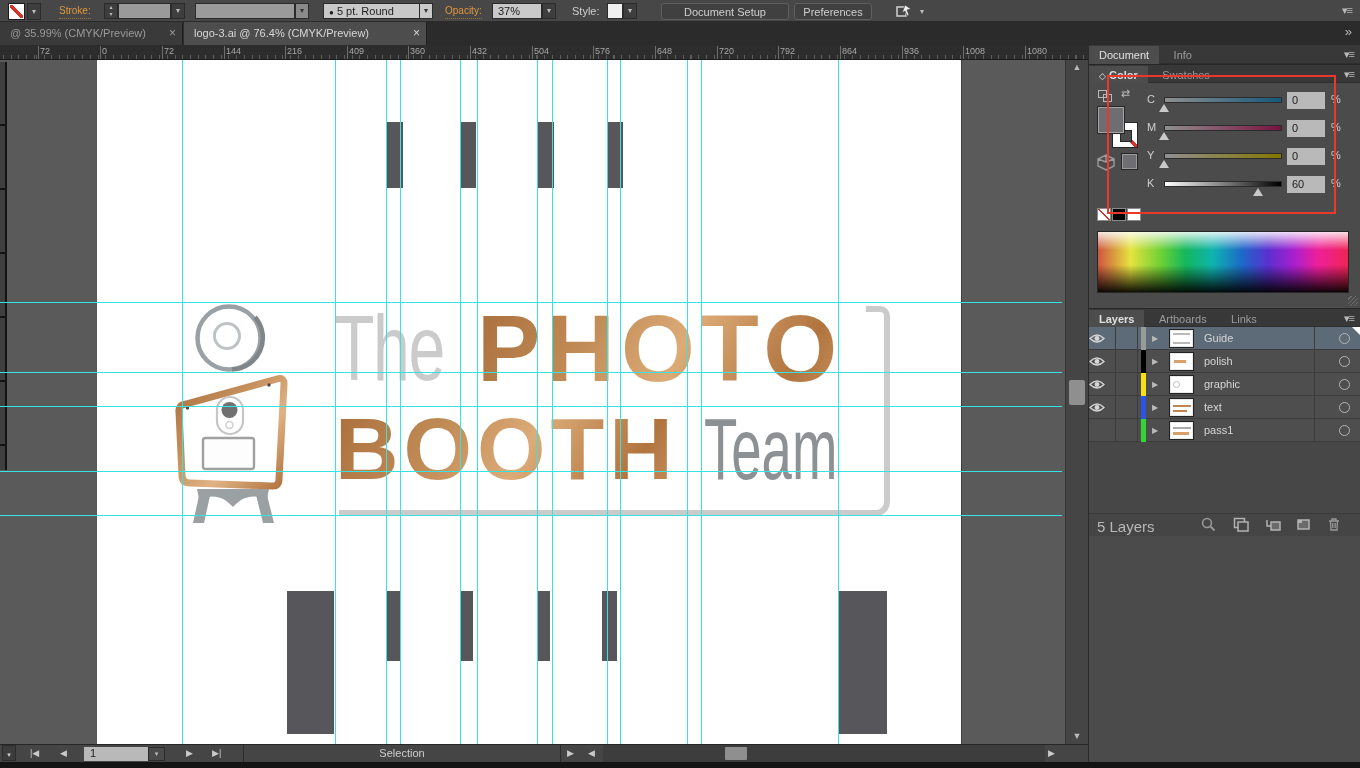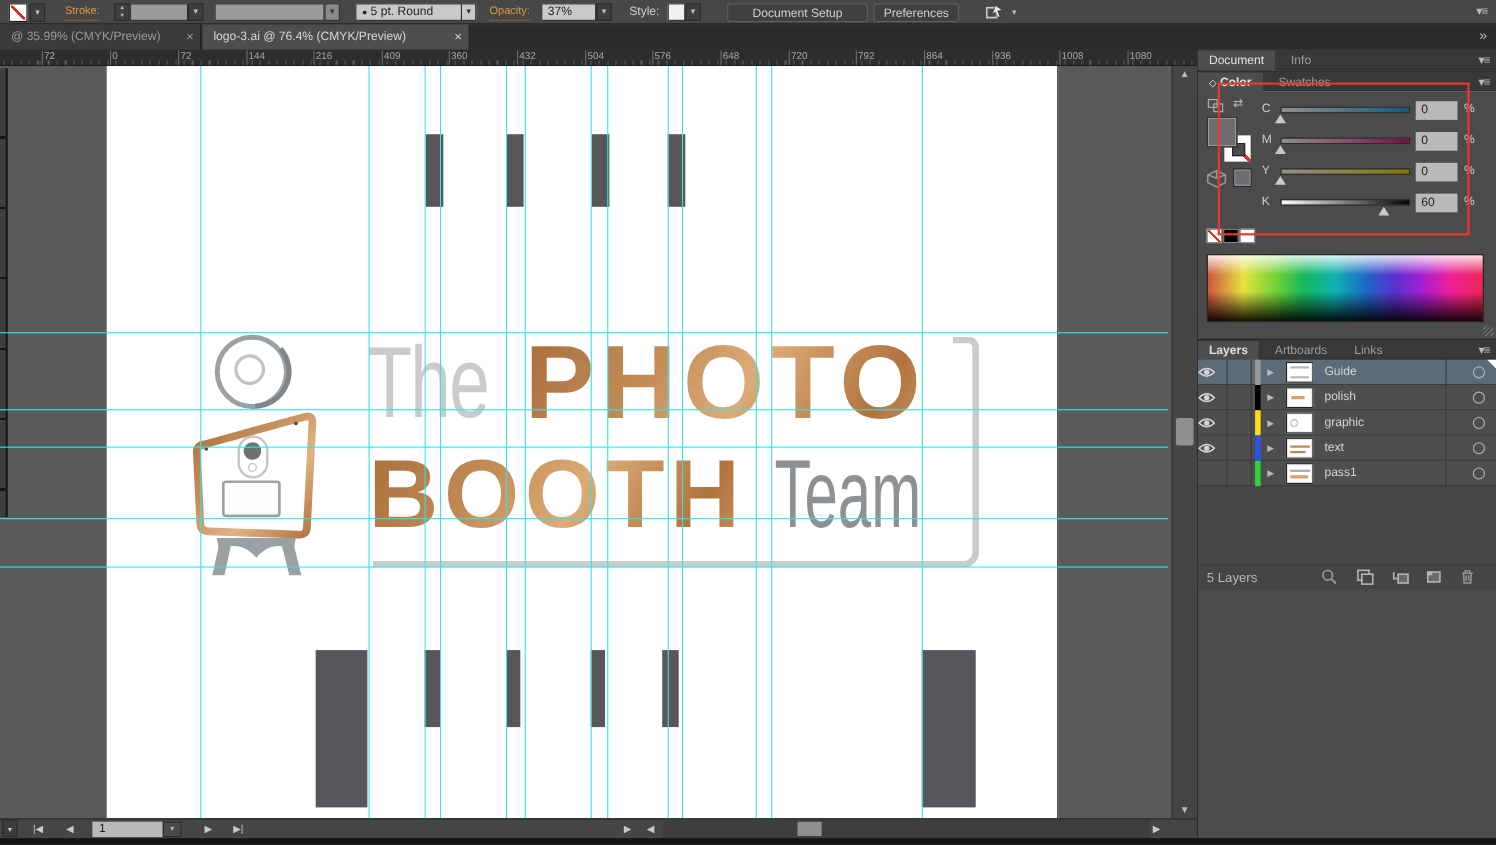--- a/index.html
+++ b/index.html
@@ -177,21 +177,21 @@
   .l-thumb { position:absolute; left:80px; top:2px; width:25px; height:19px; background:#fff;
              border:1px solid #222; box-shadow:0 0 0 1px #e8e8e8 inset; }
   .l-name { position:absolute; left:115px; top:5px; color:#d5d5d5; font-size:11px; }
   .l-target { position:absolute; right:10px; top:6px; width:11px; height:11px; border-radius:50%;
               border:1.5px solid #b5b5b5; }
   .l-sep { position:absolute; right:45px; top:0; width:1px; height:23px; background:#3b3b3b; }
   .l-selmark { position:absolute; right:0; top:0; width:0; height:0;
                border-top:8px solid #fff; border-left:8px solid transparent; }
   .layers-empty { height:72px; background:#474747; border-bottom:1px solid #3b3b3b; }
   .layers-footer { position:relative; height:22px; background:#454545; }
-  .lf-count { position:absolute; left:8px; top:4px; color:#b9b9b9; font-size:12px; }
+  .lf-count { position:absolute; left:8px; top:4px; color:#b9b9b9; font-size:15px; }
   .lf-icon { position:absolute; top:3px; }
 
   .bottom-strip { position:absolute; left:0; top:762px; width:1360px; height:6px; background:#141414; z-index:40; }
   svg { display:block; }
 </style>
 </head>
 <body>
 
 <div class="app">
 
@@ -336,20 +336,21 @@
   </div>
 
   <div class="status-bar">
     <div class="sb-glyph" style="left:2px; font-size:7px; width:14px; height:16px; background:#3c3c3c; border:1px solid #2c2c2c; text-align:center;">▾</div>
     <span class="sb-glyph" style="left:30px;">|<span>◀</span></span>
     <span class="sb-glyph" style="left:60px;">◀</span>
     <div class="sb-box-1">1</div>
     <div class="sb-dd">▾</div>
     <span class="sb-glyph" style="left:186px;">▶</span>
     <span class="sb-glyph" style="left:212px;"><span>▶</span>|</span>
+    <div class="sb-status">Selection</div>
     <span class="sb-glyph" style="left:567px;">▶</span>
     <span class="sb-glyph" style="left:588px;">◀</span>
     <div class="h-track">
       <div class="h-thumb"></div>
     </div>
     <span class="sb-glyph" style="left:1048px;">▶</span>
   </div>
 
   <div class="panels">
 

